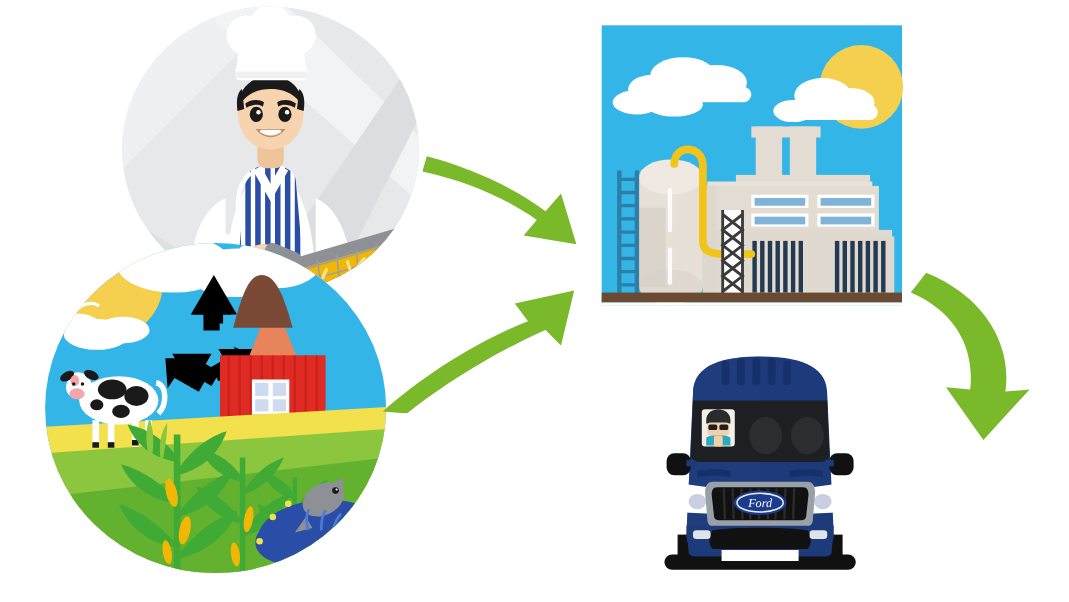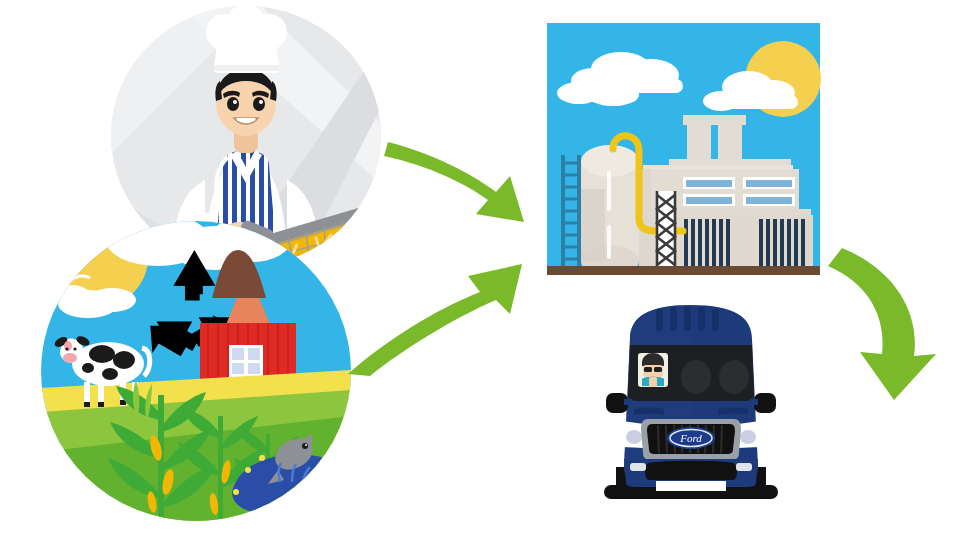--- a/index.html
+++ b/index.html
@@ -393,21 +393,21 @@
           <path d="M114 176 L132 190 L114 204 L132 218 L114 232 L132 246"></path>
           <path d="M132 176 L114 190 L132 204 L114 218 L132 232 L114 246"></path>
         </g>
       </g>
 
       <rect x="4" y="247" width="273" height="9" fill="#6b4a34"></rect>
       <rect x="4" y="256" width="273" height="3" fill="#ffffff"></rect>
     </svg>
   </div>
 
-  <div class="layer" style="left:586px;top:297px;">
+  <div class="layer" style="left:586px;top:316px;">
     <svg width="210" height="215" viewBox="0 0 210 215" aria-label="Ford Transit delivery van">
 
       <g>
         <rect x="18" y="188" width="174" height="14" rx="7" fill="#111111"></rect>
         <rect x="30" y="170" width="16" height="26" fill="#111111"></rect>
         <rect x="164" y="170" width="16" height="26" fill="#111111"></rect>
       </g>
 
       <g>
         <path d="M44 42 C44 20 62 8 105 8 C148 8 166 20 166 42 L172 170 C172 182 164 188 150 188 L60 188 C46 188 38 182 38 170 Z" fill="#1d3a7a"></path>

